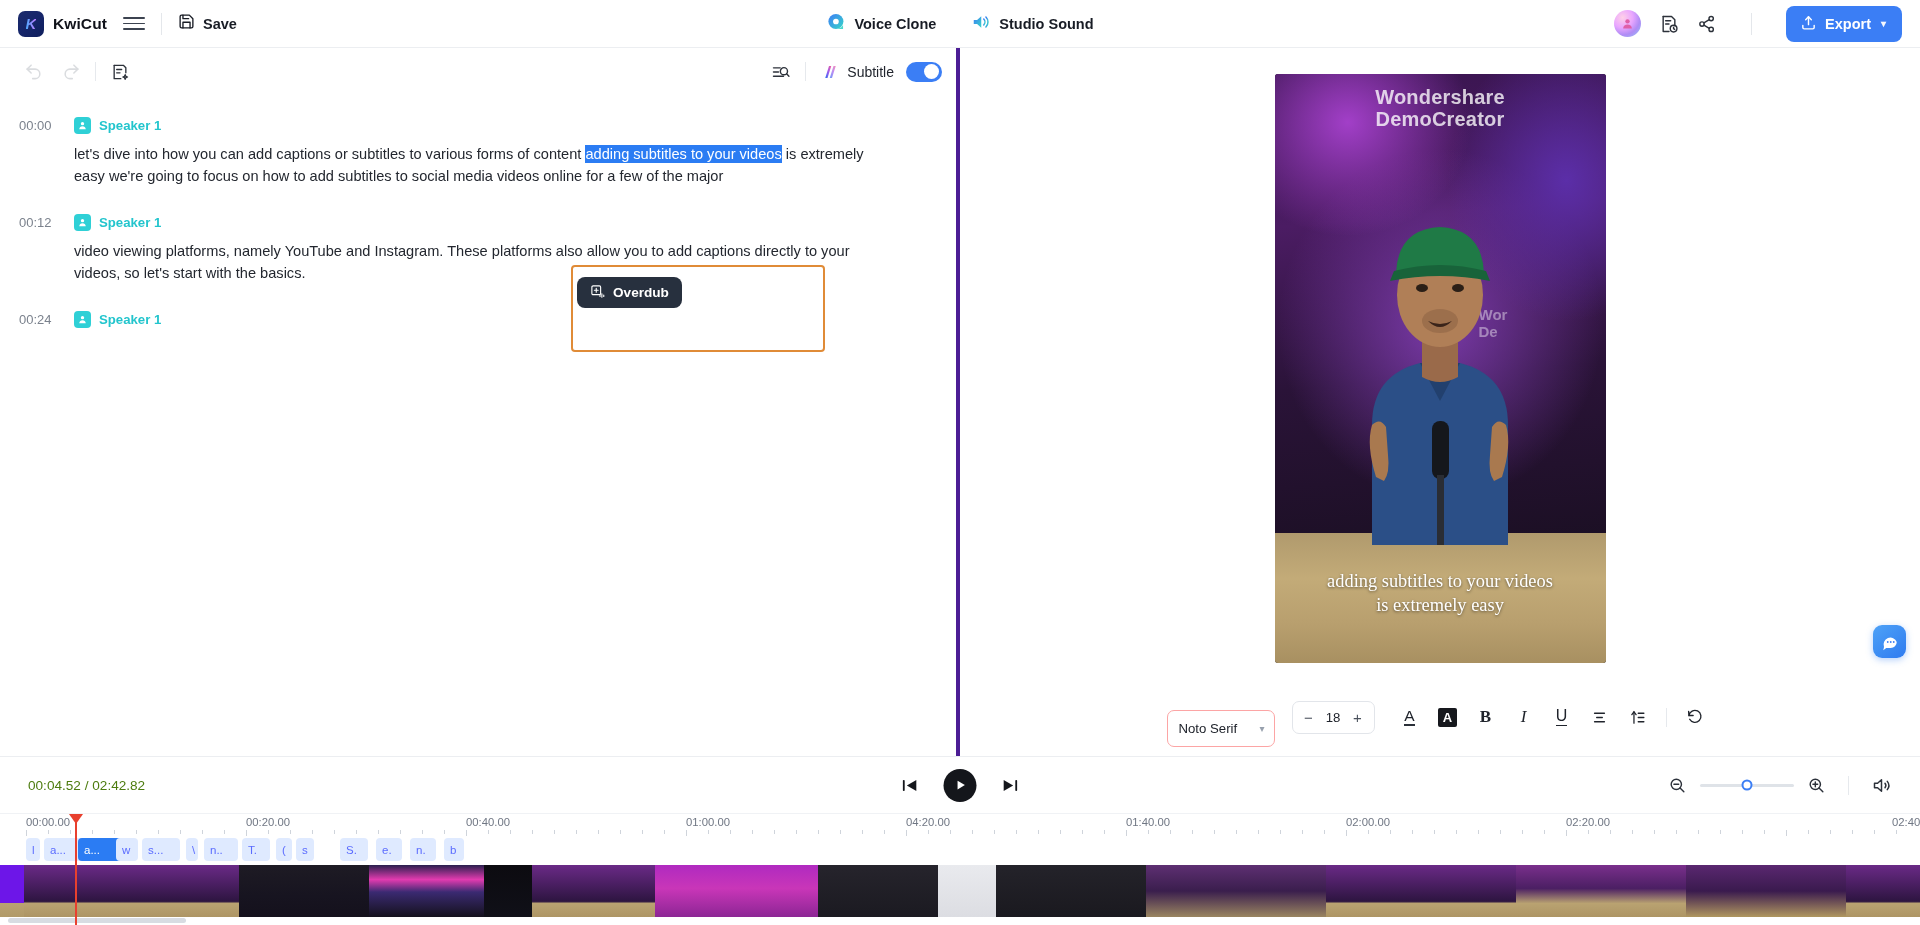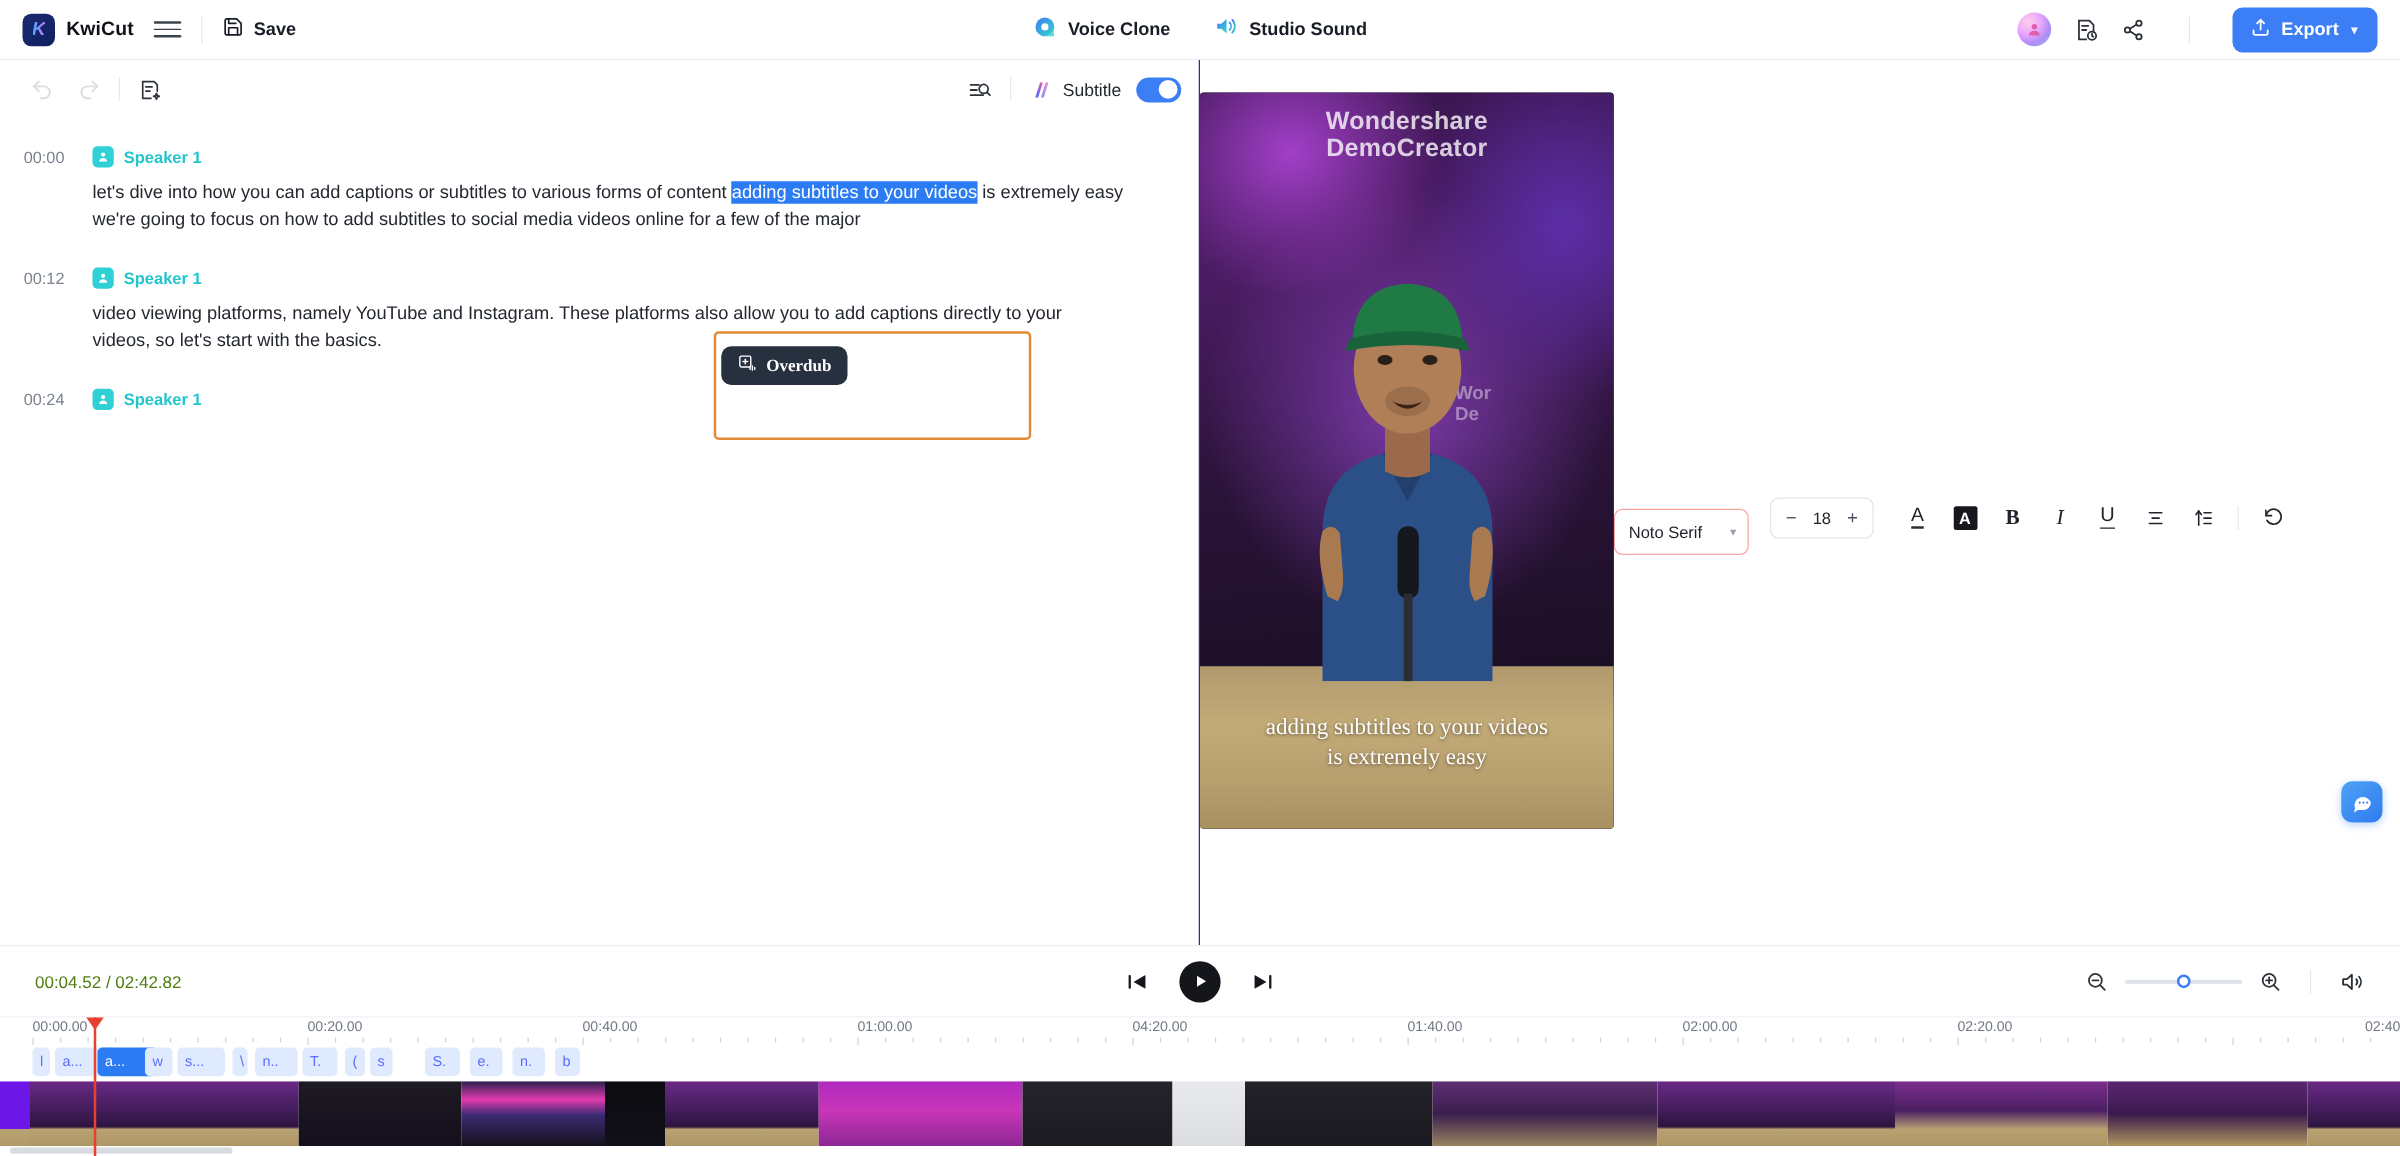--- a/index.html
+++ b/index.html
@@ -45,22 +45,22 @@
   .export-btn {
     display: flex; align-items: center; gap: 8px;
     background: #3b7ef5; color: #fff; border-radius: 8px;
     height: 36px; padding: 0 16px 0 14px; cursor: pointer;
     font-size: 14.5px; font-weight: 700;
   }
   .export-btn .chev { font-size: 10px; opacity: .95; margin-left: 2px; }
 
   
   .body { flex: 1; display: flex; min-height: 0; }
-  .left-pane { width: 960px; display: flex; flex-direction: column; border-right: 1px solid #4c1d95; position: relative; }
-  .right-pane { flex: 1; display: flex; flex-direction: row; }
+  .left-pane { width: 960px; display: flex; flex-direction: column; border-right: 4px solid #4c1d95; position: relative; }
+  .right-pane { flex: 1; display: flex; flex-direction: column; align-items: center; }
 
   
   .ed-toolbar { height: 47px; display: flex; align-items: center; padding: 0 24px; position: relative; }
   .tb-ico { cursor: pointer; display: flex; align-items: center; justify-content: center; }
   .tb-ico.disabled { opacity: .32; cursor: default; }
   .tb-gap { width: 19px; }
   .tb-sep { width: 1px; height: 19px; background: #e6e9ed; margin: 0 14px; }
   .ed-right { position: absolute; right: 0px; display: flex; align-items: center; }
   .subtitle-lbl { font-size: 14px; color: #22262e; margin: 0 12px 0 9px; }
   .toggle {
@@ -87,21 +87,21 @@
   .sel { background: #2b7cf3; color: #fff; padding: 1px 0; }
 
   .overdub-box {
     position: absolute; left: 571px; top: 170px; width: 254px; height: 87px;
     border: 2.2px solid #e08b37; border-radius: 4px; pointer-events: none;
   }
   .overdub-tip {
     position: absolute; left: 577px; top: 182px;
     background: #27303e; color: #fff; border-radius: 8px;
     height: 31px; padding: 0 13px; display: flex; align-items: center; gap: 8px;
-    font-size: 13.6px; font-weight: 700; cursor: pointer; font-family: Liberation Serif, serif;
+    font-size: 13.6px; font-weight: 700; cursor: pointer;
   }
 
   
   .video-wrap { margin-top: 26px; position: relative; width: 331px; height: 589px; border-radius: 3px; overflow: hidden; background: #151018; }
   .vid-bg { position: absolute; inset: 0; }
   .vid-top { position: absolute; left: 0; right: 0; top: 0; height: 82%;
     background:
       radial-gradient(ellipse 60% 38% at 22% 10%, #a23fc8 0%, rgba(162,63,200,0) 62%),
       radial-gradient(ellipse 55% 45% at 88% 22%, #5b2ea8 0%, rgba(91,46,168,0) 65%),
       radial-gradient(ellipse 70% 52% at 50% 52%, #7a3aa8 0%, rgba(122,58,168,0) 70%),

